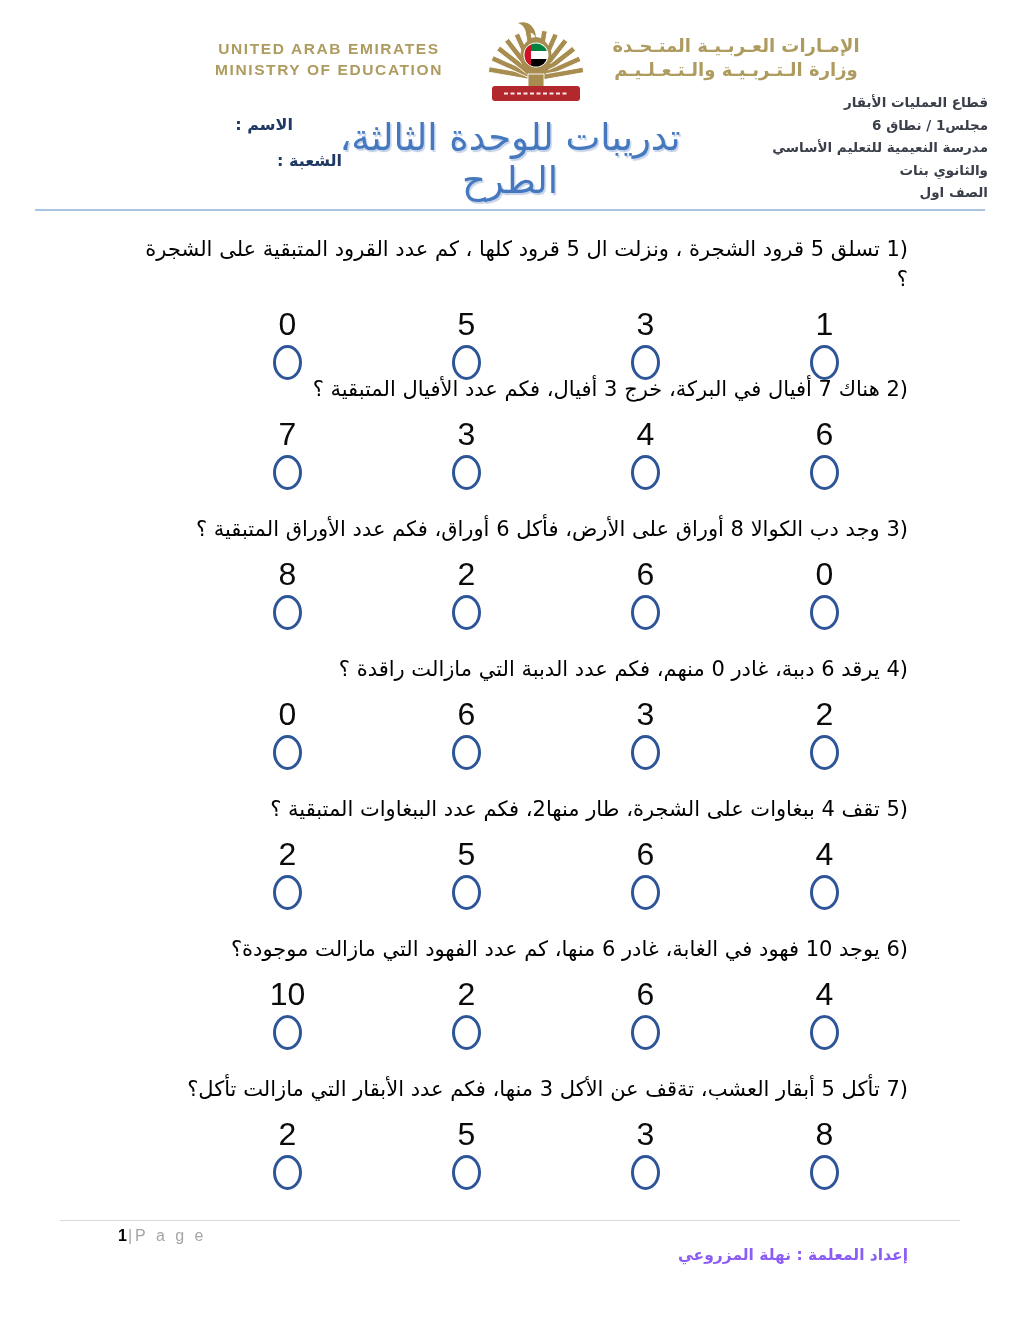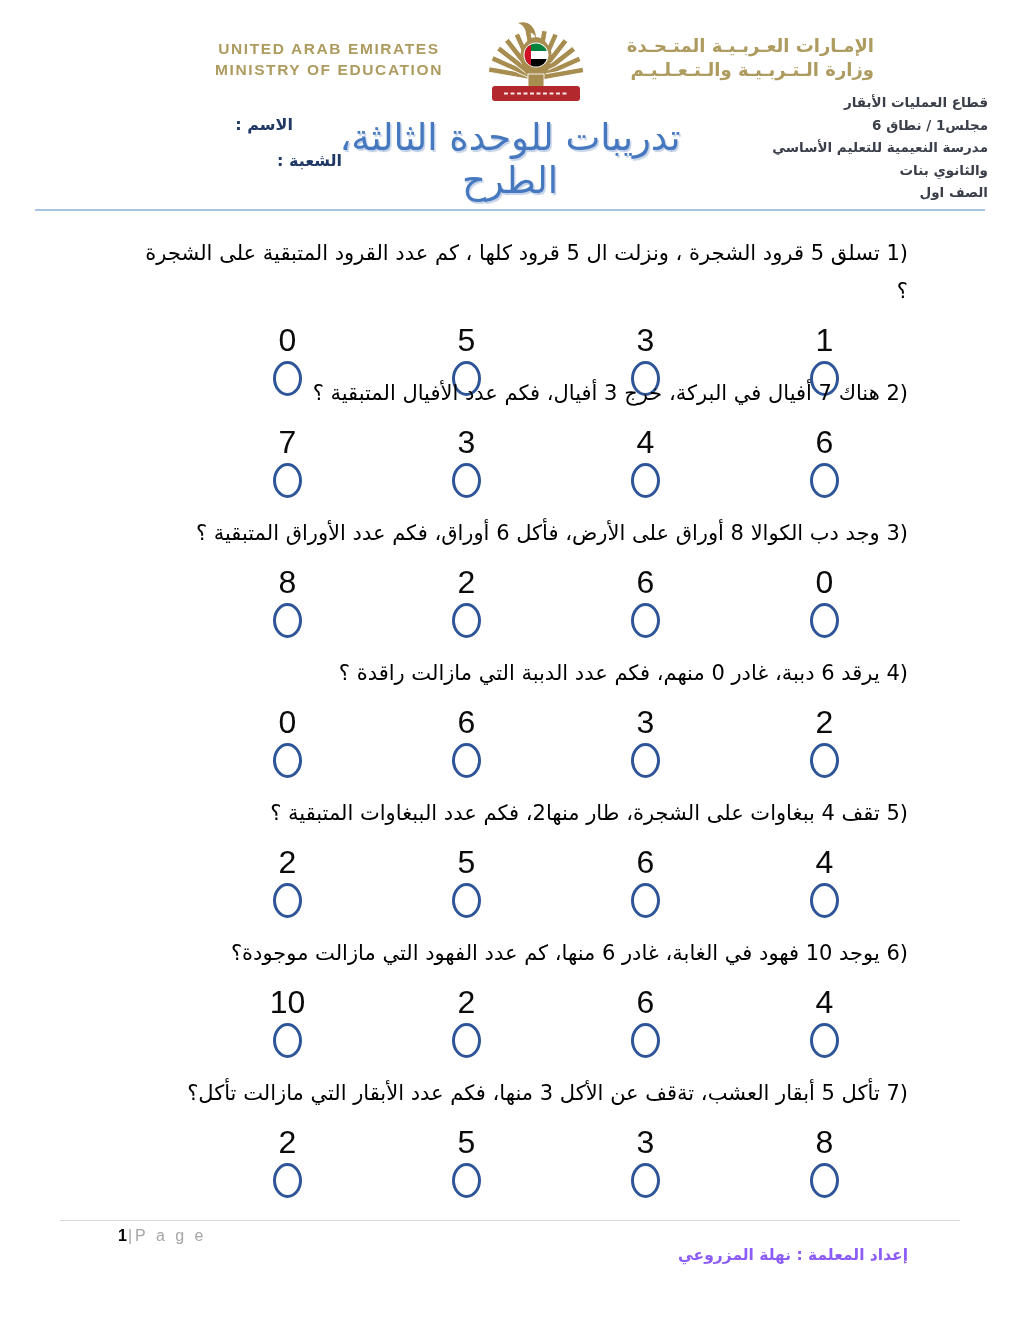--- a/index.html
+++ b/index.html
@@ -10,38 +10,38 @@
   *{box-sizing:border-box;margin:0;padding:0}
   html,body{background:#ffffff}
   body{font-family:"DejaVu Sans",sans-serif;color:var(--ink)}
   .page{position:relative;width:1020px;height:1320px;background:#fff;overflow:hidden;margin:8px auto}
 
   
   .ministry-en{position:absolute;top:30px;left:183px;width:292px;text-align:center;
     color:var(--gold);font-family:"Liberation Sans",sans-serif;font-weight:700;
     font-size:15.5px;letter-spacing:1.6px;line-height:21px}
   .emblem{position:absolute;top:6px;left:477px}
-  .ministry-ar{position:absolute;top:26px;left:598px;width:276px;
+  .ministry-ar{position:absolute;top:26px;left:598px;width:276px;text-align:center;
     direction:rtl;color:var(--gold);font-weight:700;font-size:18px;line-height:24px}
   .school-info{position:absolute;top:83px;right:32px;direction:rtl;text-align:right;
     color:var(--info-ink);font-weight:700;font-size:13.5px;line-height:22.5px}
   .name-label{position:absolute;top:107px;right:727px;direction:rtl;color:var(--navy);
     font-weight:700;font-size:16px}
   .section-label{position:absolute;top:143px;right:678px;direction:rtl;color:var(--navy);
     font-weight:700;font-size:16px}
   .title{position:absolute;top:108px;left:310px;width:400px;text-align:center;direction:rtl;
     color:var(--title-blue);font-size:37px;font-weight:400;
     text-shadow:1.5px 1.5px 1px rgba(90,130,190,.35)}
   .header-divider{position:absolute;top:201px;left:35px;right:35px;height:0;
     border-top:2.5px solid var(--divider-blue)}
 
   
   #questions{position:absolute;top:226px;left:140px;width:768px}
   .question{height:140px}
-  .qtext{direction:rtl;text-align:right;font-size:21px;line-height:38px;color:var(--ink)}
+  .qtext{direction:rtl;text-align:right;font-size:21px;line-height:30px;color:var(--ink)}
   .qmarker{display:inline-block}
   .options{display:grid;grid-template-columns:repeat(4,1fr);width:716px;margin:12px 0 0 58px;
     direction:ltr;text-align:center}
   .optnum{font-family:"Liberation Sans",sans-serif;font-size:32px;line-height:36px;color:#0b0b0b}
   .bubble{display:inline-block;width:29px;height:35px;border:3.4px solid var(--circle-blue);
     border-radius:50%;margin-top:3px;background:#fff;cursor:pointer}
 
   
   .footer-divider{position:absolute;top:1212px;left:60px;right:60px;height:0;
     border-top:1.5px solid var(--divider-gray)}

